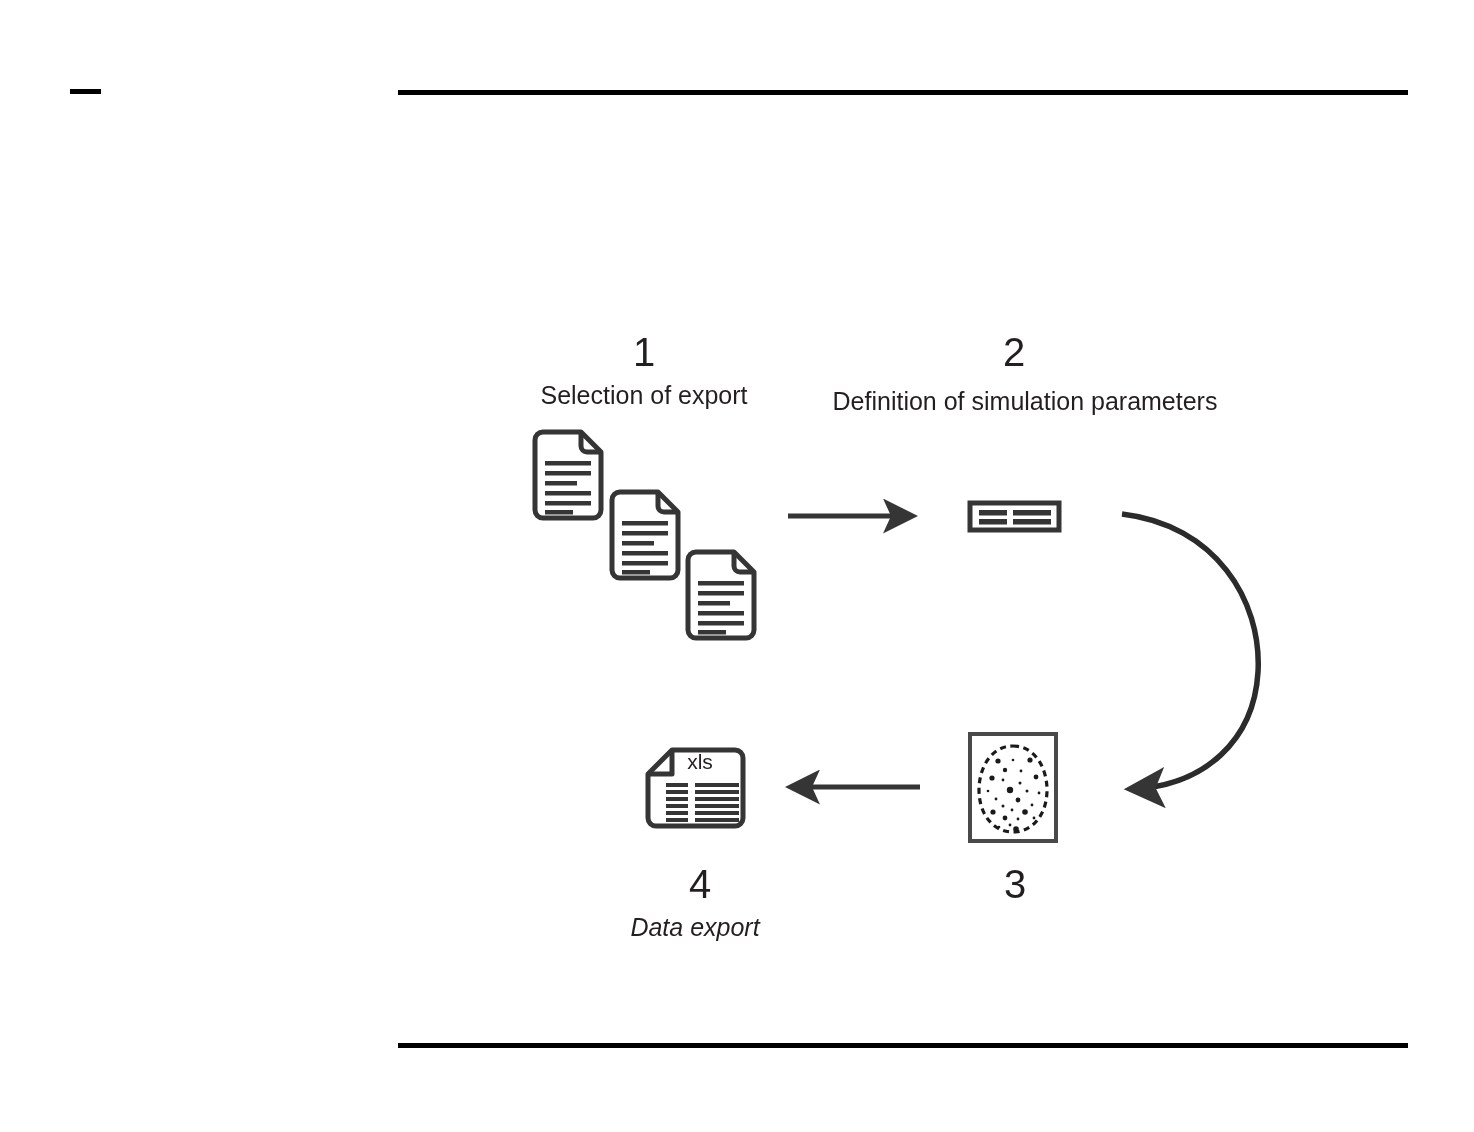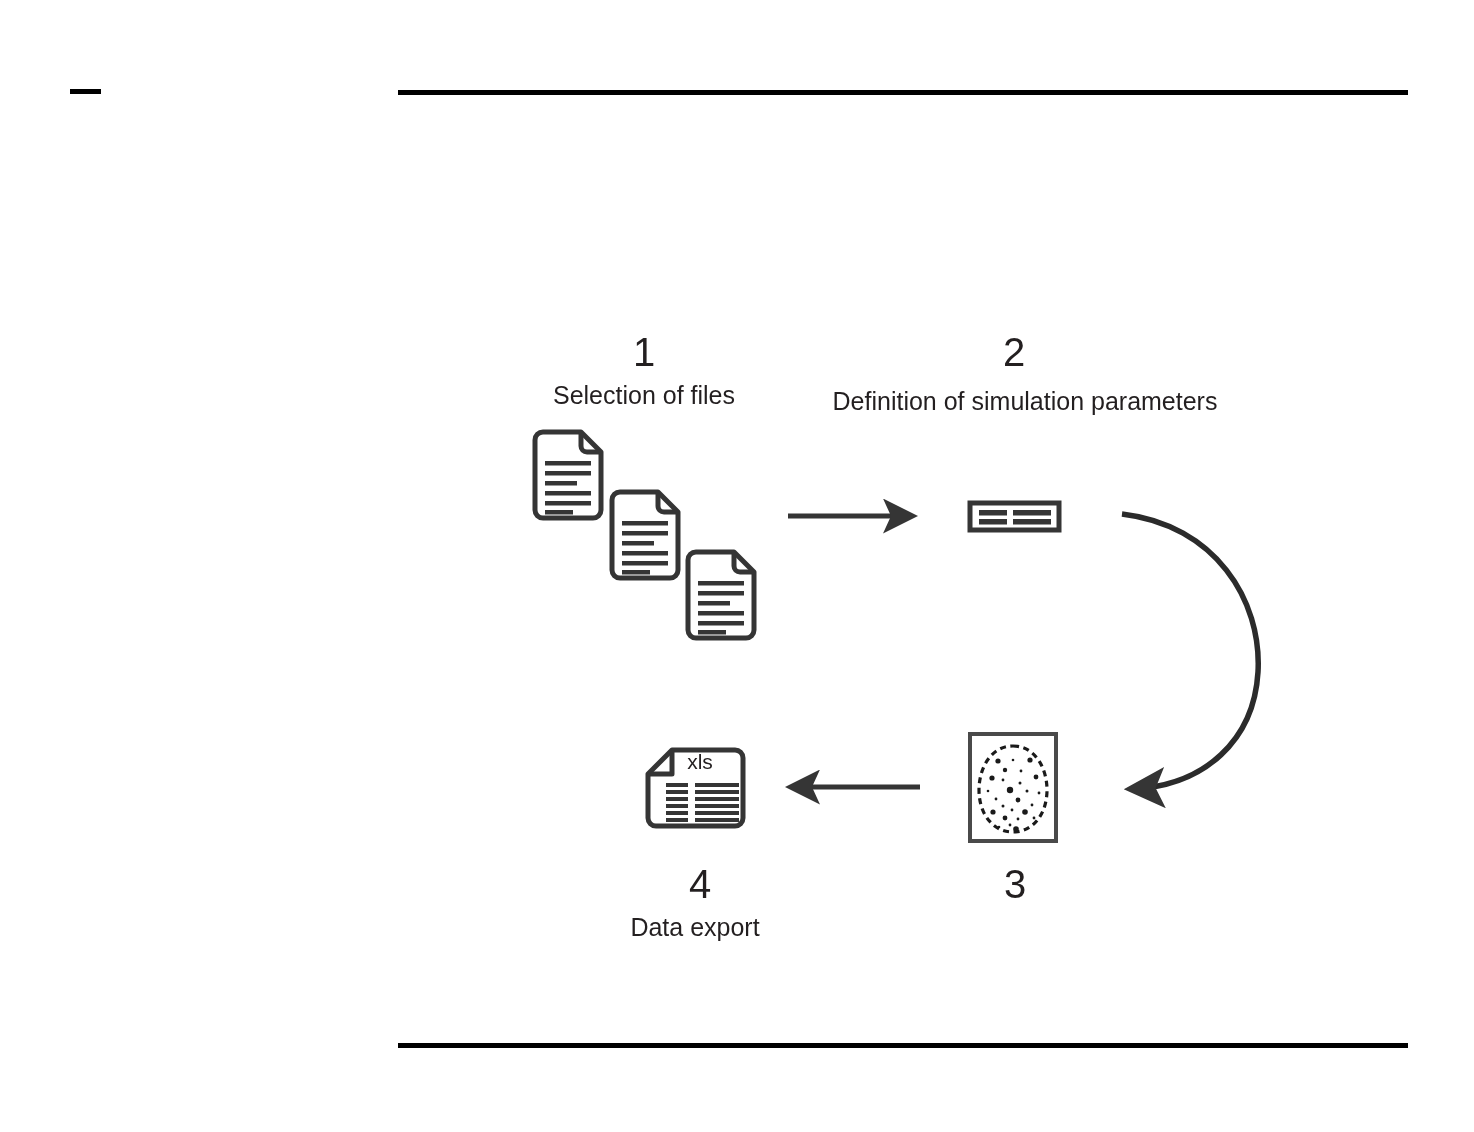--- a/index.html
+++ b/index.html
@@ -68,21 +68,21 @@
     white-space: nowrap;
   }
 
   .num1 { left: 544px; top: 332px; width: 200px; }
   .cap1 { left: 494px; top: 383px; width: 300px; }
   .num2 { left: 924px; top: 332px; width: 180px; }
   .cap2 { left: 775px; top: 389px; width: 500px; }
   .num3 { left: 930px; top: 864px; width: 170px; }
   .cap3 { left: 765px; top: 915px; width: 500px; }
   .num4 { left: 615px; top: 864px; width: 170px; }
-  .cap4 { left: 545px; top: 915px; width: 300px; }
+  .cap4 { left: 545px; top: 915px; width: 300px; font-style: italic; }
 
   
   .gfx {
     position: absolute;
     left: 0;
     top: 0;
     width: 1474px;
     height: 1132px;
     pointer-events: none;
   }
@@ -93,21 +93,21 @@
 
 <div id="page">
 
   <div class="corner-dash"></div>
   <div class="rule rule-top"></div>
   <div class="rule rule-bottom"></div>
 
   <div id="figure">
 
     <div class="step-number num1">1</div>
-    <div class="step-caption cap1">Selection of files</div>
+    <div class="step-caption cap1">Selection of export</div>
 
     <div class="step-number num2">2</div>
     <div class="step-caption cap2">Definition of simulation parameters</div>
 
     <div class="step-number num3">3</div>
 
     <div class="step-number num4">4</div>
     <div class="step-caption cap4">Data export</div>
 
     <svg class="gfx" viewBox="0 0 1474 1132" xmlns="http://www.w3.org/2000/svg">

